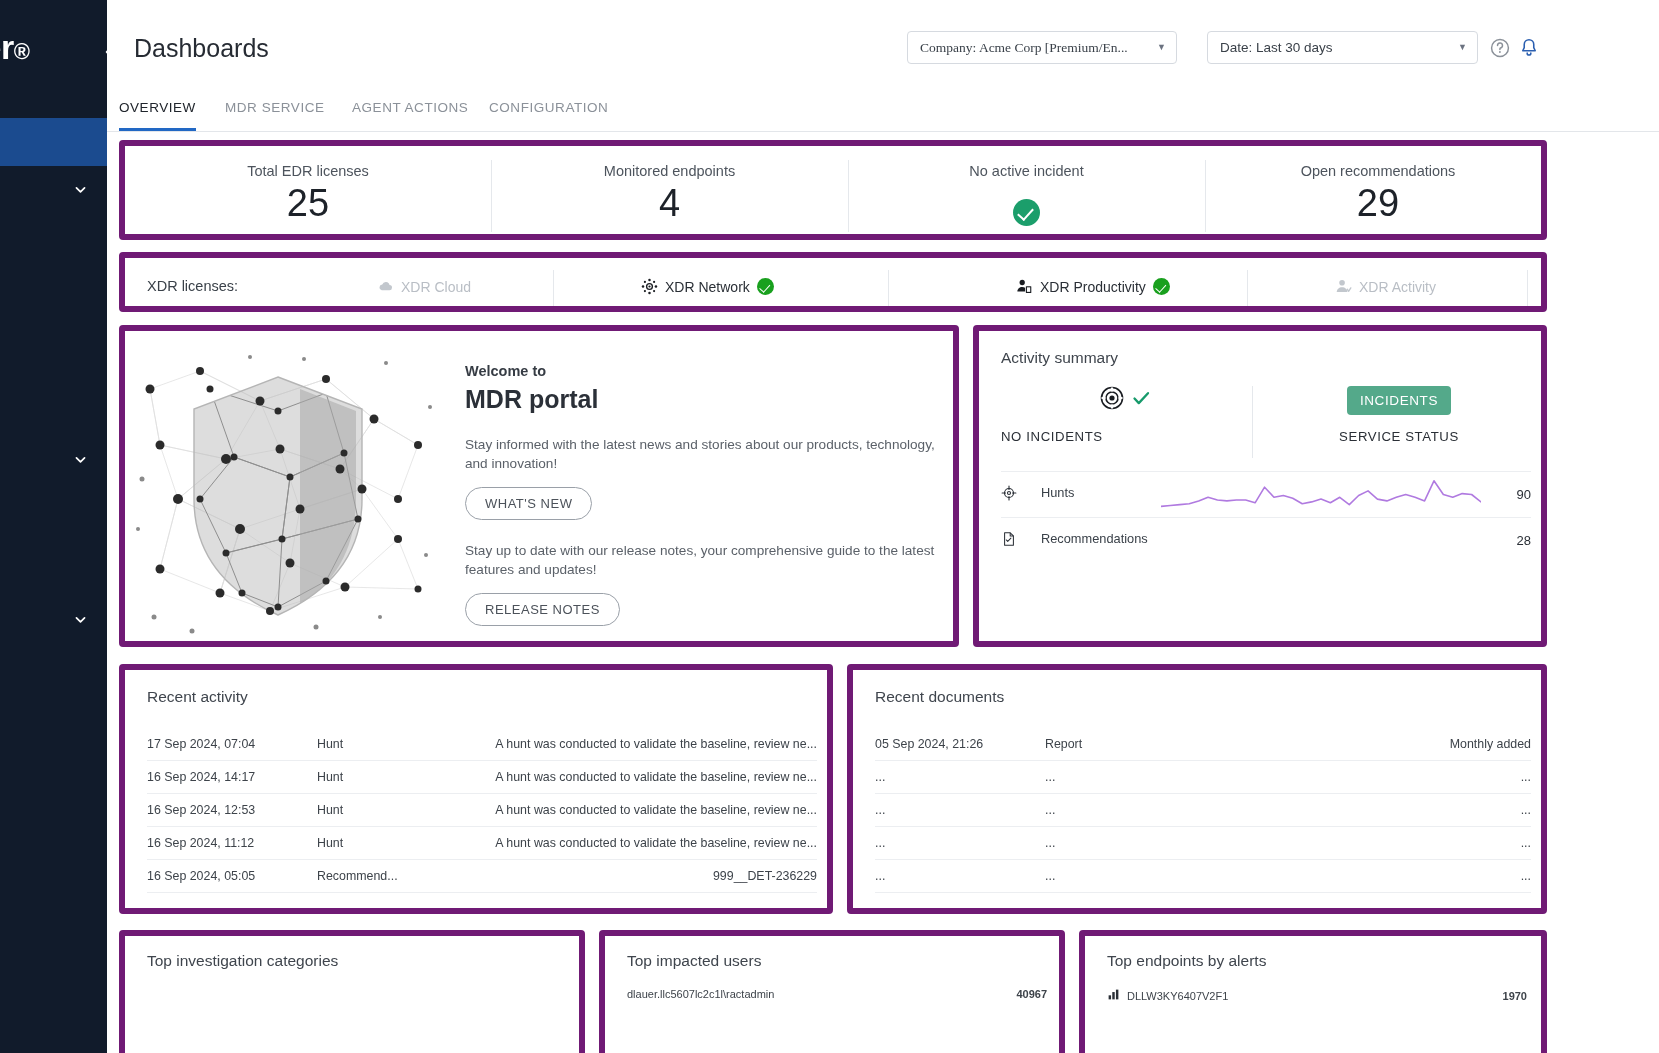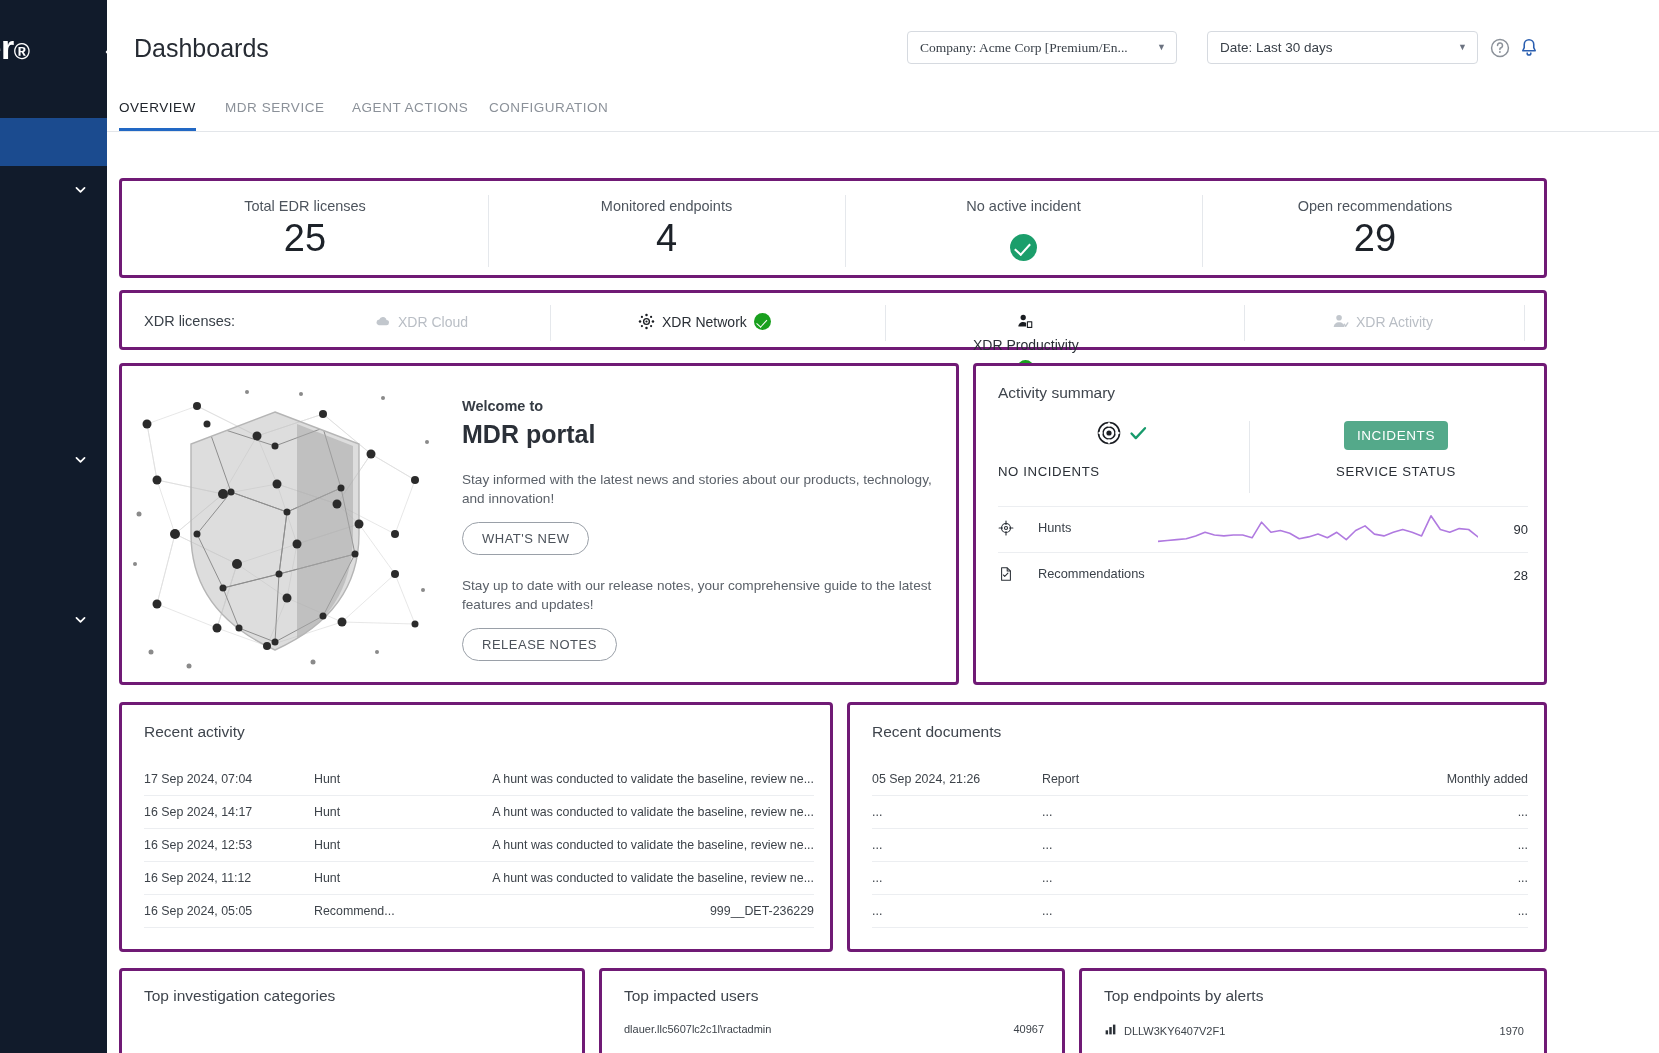--- a/index.html
+++ b/index.html
@@ -109,23 +109,22 @@
     font-size: 13.5px; letter-spacing: .55px;
     color: #8b9199; cursor: pointer;
     padding-bottom: 13px;
   }
   .tab.active { color: #20252c; border-bottom: 3px solid #2268c4; }
 
   
   .card {
     position: absolute;
     background: #fff;
-    border: 3px solid #701a75;
+    border: 6px solid #701a75;
     border-radius: 4px;
-    margin-top: 38px;
   }
 
   
   #kpi-row { left: 12px; top: 140px; width: 1428px; height: 100px; }
   .kpi {
     position: absolute; top: 0; height: 100px;
     text-align: center;
   }
   .kpi .kpi-label {
     position: absolute; top: 17px; left: 0; width: 100%;
@@ -286,21 +285,21 @@
   .bottom-title {
     position: absolute; left: 22px; top: 16px;
     font-size: 15.5px; color: #3f454d;
   }
   .bottom-row-item {
     position: absolute; left: 22px; top: 52px;
     display: flex; align-items: center; width: 420px;
     font-size: 11px; color: #3d434a;
   }
   .bottom-row-item .bi-name { flex: 1; overflow: hidden; }
-  .bottom-row-item .bi-val { font-weight: normal; }
+  .bottom-row-item .bi-val { font-weight: bold; }
 </style>
 </head>
 <body>
 
 <div id="sidebar">
   <div id="sidebar-logo">
     <span>nder</span><span class="dot">®</span>
   </div>
   <div id="sidebar-notch"></div>
 
@@ -437,21 +436,21 @@
             <circle cx="15.4" cy="4.6" r="1.3" fill="#1a1d22"></circle>
           <circle cx="4.6" cy="15.4" r="1.3" fill="#1a1d22"></circle>
             <circle cx="15.4" cy="15.4" r="1.3" fill="#1a1d22"></circle>
         </svg>
       </span>
       <span>XDR Network</span>
       <span class="xdr-ok"></span>
     </div>
     <div class="xdr-sep" style="left:763px;"></div>
 
-    <div class="xdr-item" style="left:851px;flex-direction:column;">
+    <div class="xdr-item" style="left:891px;">
       <span class="xdr-ico">
         <svg width="17" height="17" viewBox="0 0 20 20">
           <circle cx="7.3" cy="5.3" r="3.1" fill="#1a1d22"></circle>
           <path d="M1.6 16c0-3.2 2.5-5.4 5.7-5.4 1.3 0 2.5.35 3.4 1v4.4z" fill="#1a1d22"></path>
           <rect x="11.6" y="9.6" width="6.4" height="8.1" rx="0.6" fill="#1a1d22"></rect>
           <rect x="12.9" y="11" width="3.8" height="5.3" fill="#ffffff"></rect>
         </svg>
       </span>
       <span>XDR Productivity</span>
       <span class="xdr-ok"></span>

